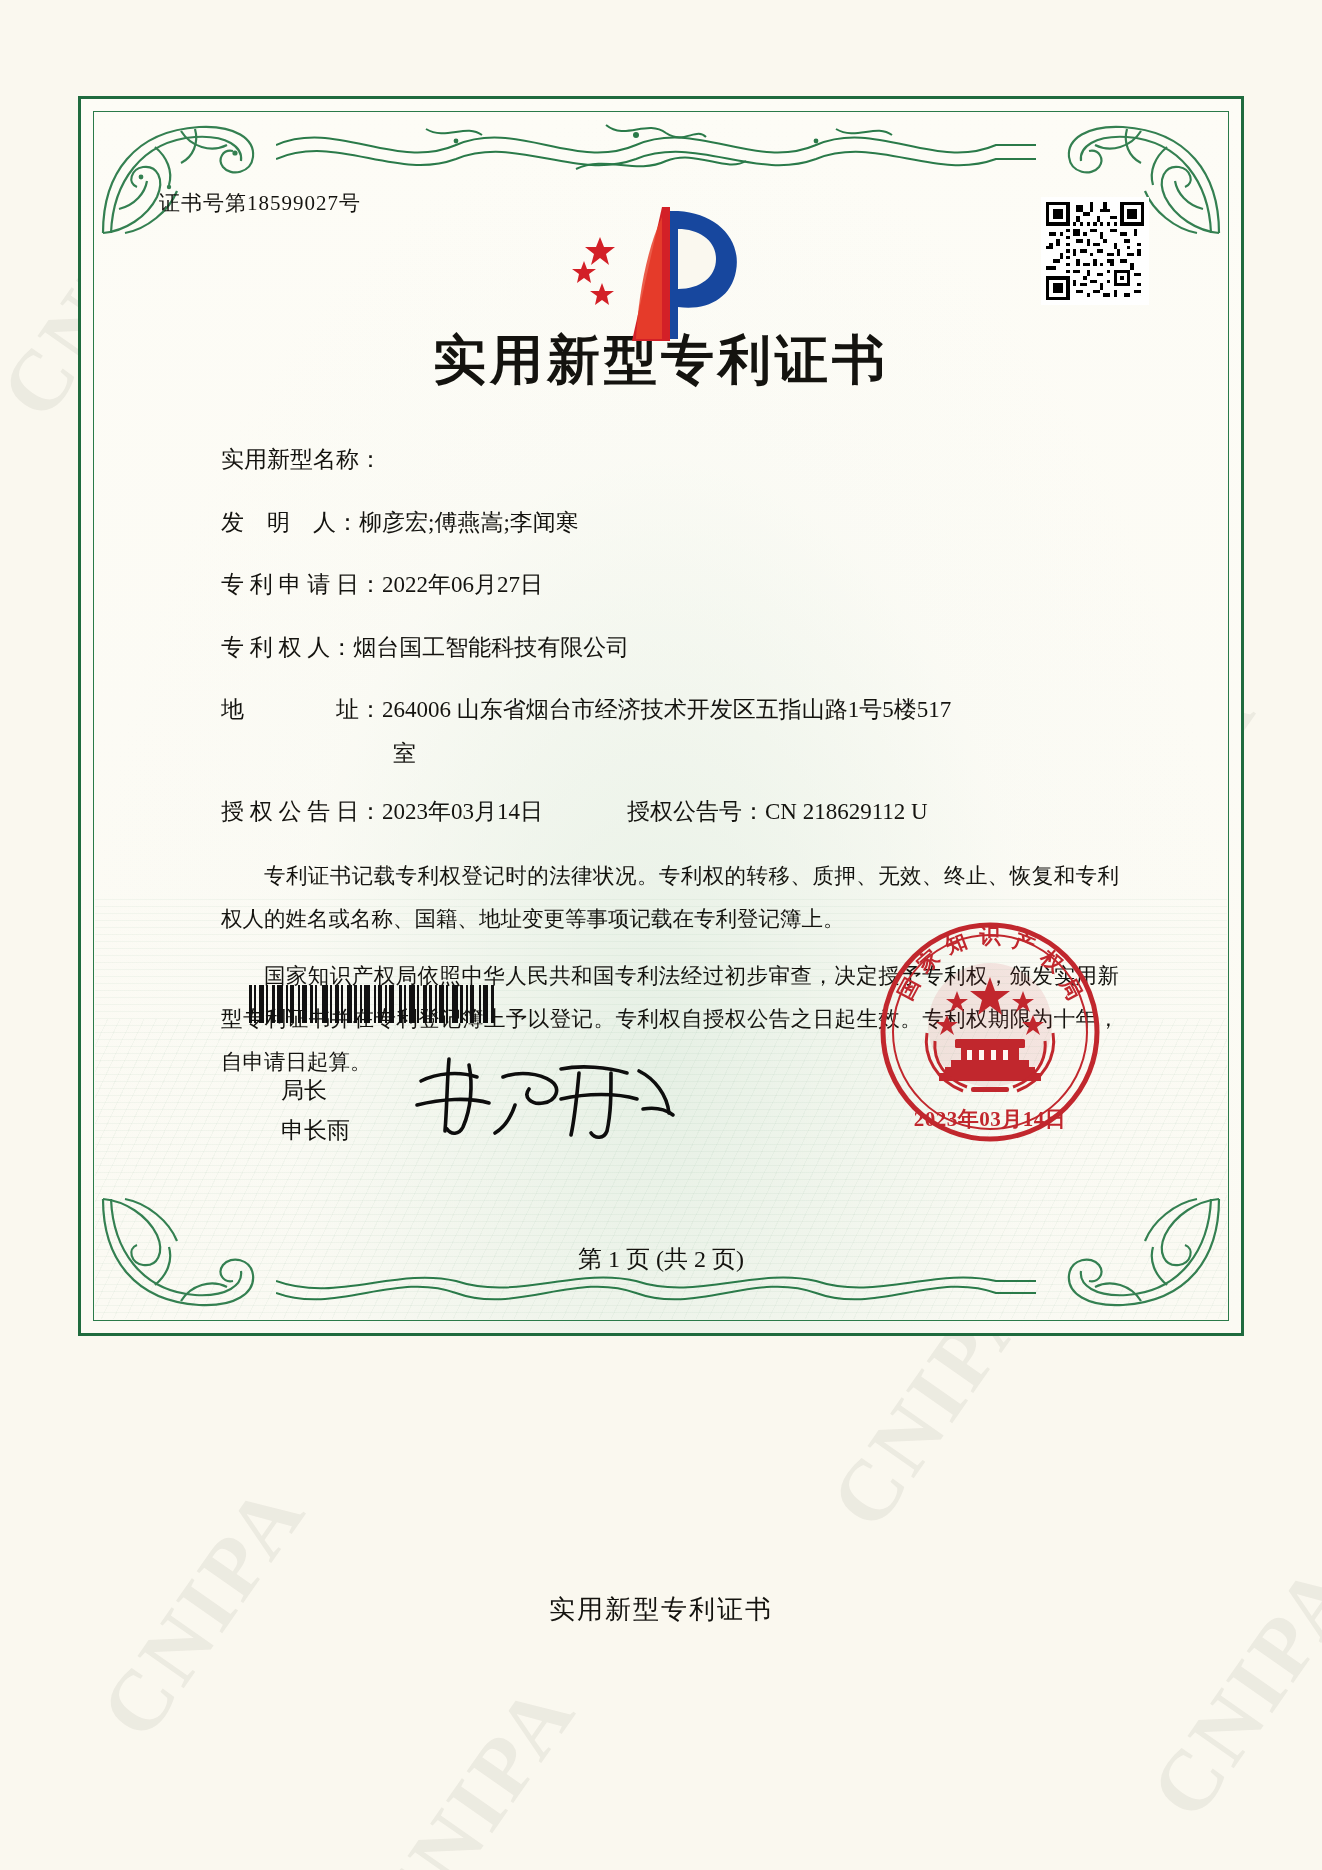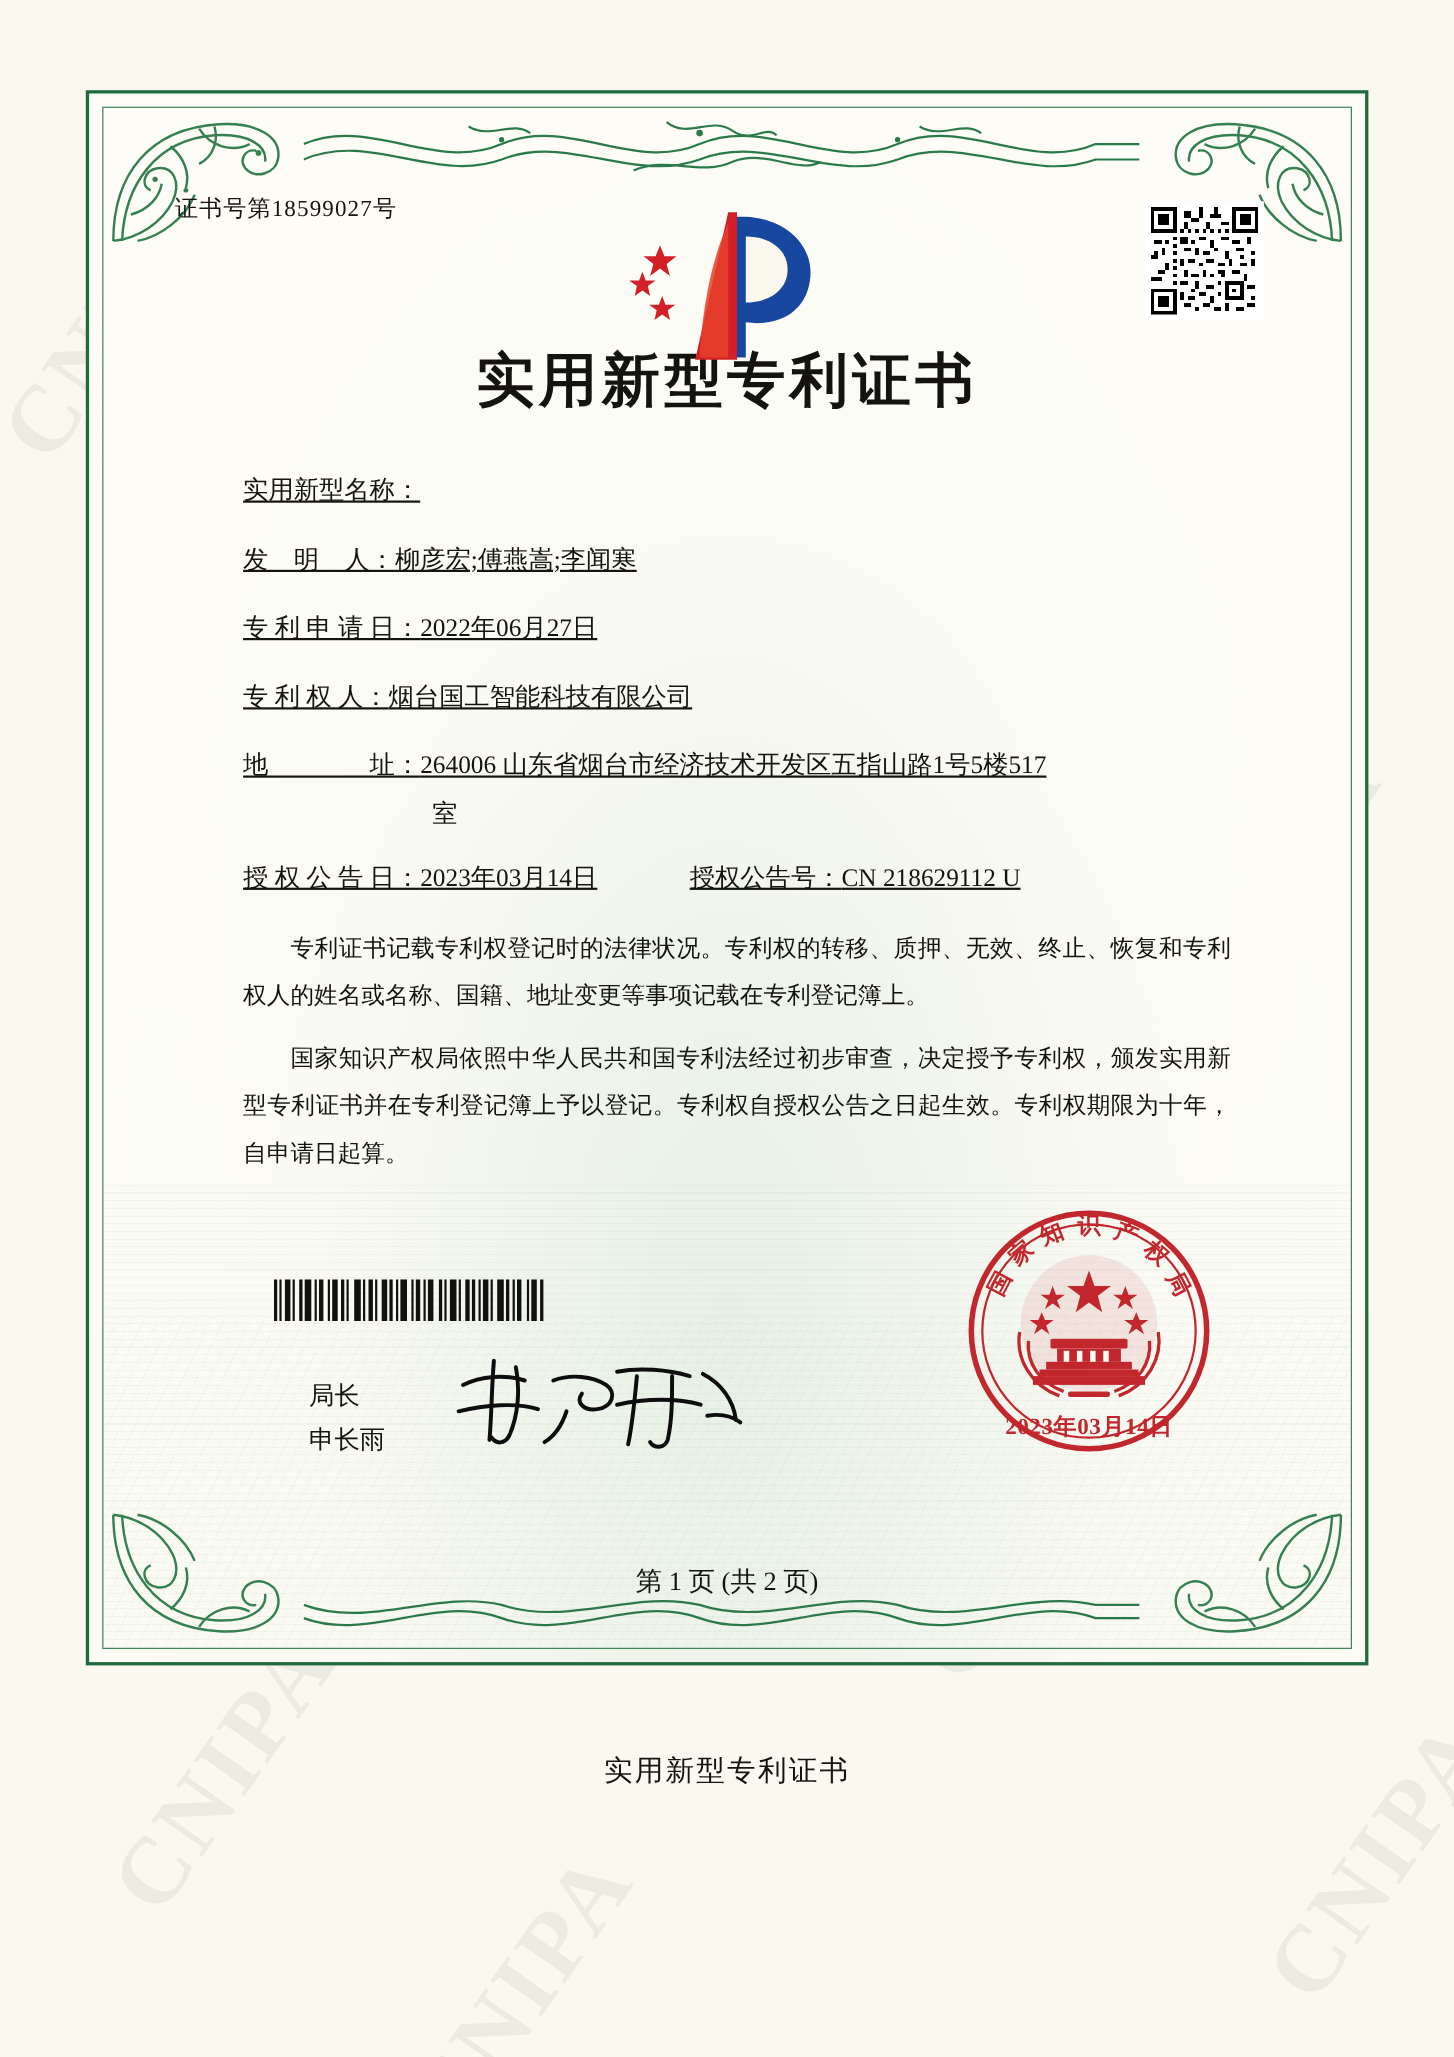--- a/index.html
+++ b/index.html
@@ -29,22 +29,22 @@
     font-weight: 700;
     letter-spacing: 4px;
     color: rgba(150,150,135,0.13);
     transform: rotate(-55deg);
     white-space: nowrap;
   }
 
   
   .cert {
     position: absolute;
-    left: 78px; top: 82px;
-    width: 1166px; height: 1432px;
+    left: 78px; top: 96px;
+    width: 1166px; height: 1240px;
     border: 3px solid #1f6b3e;
     background:
       radial-gradient(ellipse at 50% 78%, rgba(226,238,226,0.85) 0%, rgba(245,248,242,0.25) 45%, rgba(250,248,239,0) 70%),
       linear-gradient(#fdfcf6, #fbfaf3);
     z-index: 1;
   }
   .cert-inner {
     position: absolute;
     left: 12px; top: 12px; right: 12px; bottom: 12px;
     border: 1px solid #2a7a49;
@@ -141,21 +141,20 @@
     margin-top: 46px;
     padding-left: 62px;
     padding-right: 20px;
     font-size: 23px;
   }
   .frow {
     display: flex;
     align-items: flex-end;
     margin-bottom: 28px;
     line-height: 1.5;
-    text-decoration: underline;
   }
   .flabel {
     flex: 0 0 auto;
     white-space: pre;
     font-size: 23px;
   }
   .fvalue {
     flex: 1 1 auto;
     font-size: 23px;
   }

